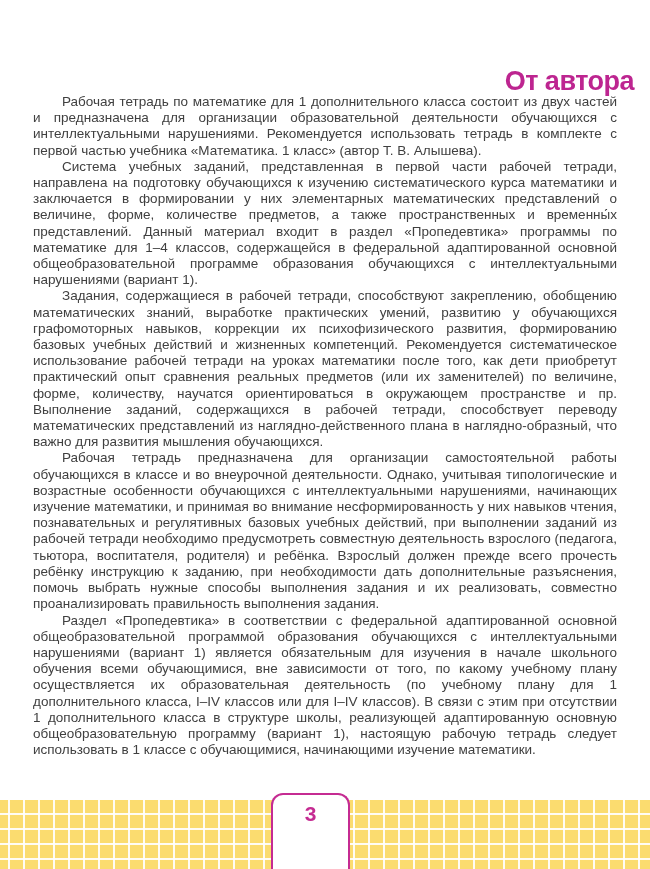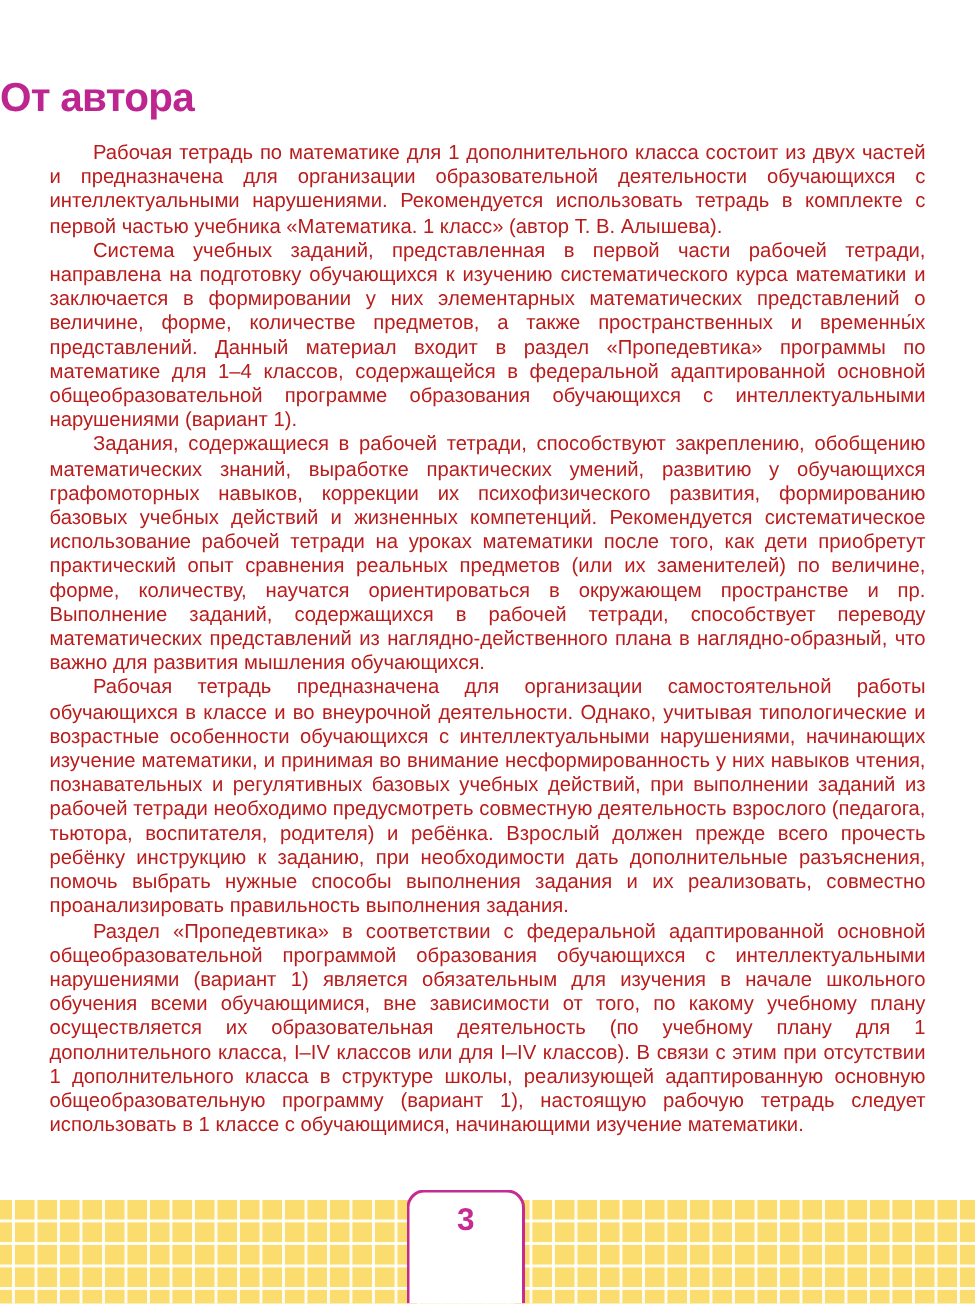--- a/index.html
+++ b/index.html
@@ -6,34 +6,34 @@
   body {
     width: 650px; height: 869px;
     position: relative;
     background: #ffffff;
     overflow: hidden;
     font-family: "Liberation Sans", sans-serif;
   }
   .page-title {
     position: absolute;
     top: 50px; left: 0; right: 0;
-    margin: 0;
-    text-align: left;
+    margin: 16px;
+    text-align: right;
     font-size: 27px;
     font-weight: bold;
     letter-spacing: -0.5px;
     color: #bd2590;
   }
   .body-text {
     position: absolute;
     top: 94px; left: 33px;
     width: 584px;
     font-size: 13.5px;
     line-height: 16.2px;
-    color: #b91c1c;
+    color: #404040;
     text-align: justify;
     hyphens: auto;
     -webkit-hyphens: auto;
   }
   .body-text p {
     margin: 0;
     text-indent: 29px;
   }
   .bottom-band {
     position: absolute;

